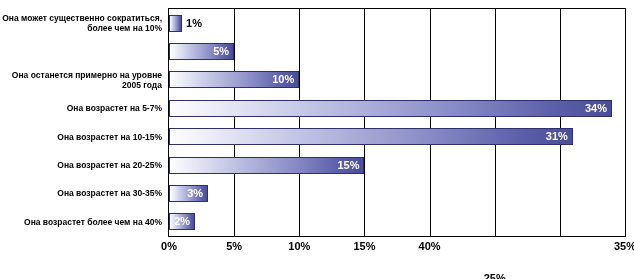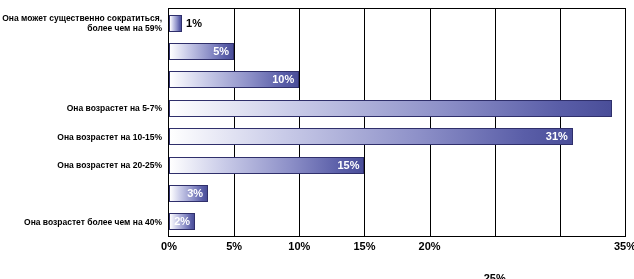--- a/index.html
+++ b/index.html
@@ -81,56 +81,59 @@
     transform:translateX(-50%);
     white-space:nowrap;
   }
 </style>
 </head>
 <body>
 
 <div id="chart-root">
 
   <div id="cat-labels">
-      <div class="cat-label" style="top: 5.1875px;">Она может существенно сократиться, более чем на 59%</div>
+      <div class="cat-label" style="top: 5.1875px;">Она может существенно сократиться, более чем на 10%</div>
+      <div class="cat-label" style="top: 61.9375px;">Она останется примерно на уровне 2005 года</div>
       <div class="cat-label" style="top: 95.3125px;">Она возрастет на 5-7%</div>
       <div class="cat-label" style="top: 123.688px;">Она возрастет на 10-15%</div>
       <div class="cat-label" style="top: 152.062px; padding-left: 12px;">Она возрастет на 20-25%</div>
+      <div class="cat-label" style="top: 180.438px;">Она возрастет на 30-35%</div>
       <div class="cat-label" style="top: 208.812px;">Она возрастет более чем на 40%</div>
     </div>
 
   <div id="plot-frame">
       <div class="gridline" style="left: 65.1429px;"></div>
       <div class="gridline" style="left: 130.286px;"></div>
       <div class="gridline" style="left: 195.429px;"></div>
       <div class="gridline" style="left: 260.571px;"></div>
       <div class="gridline" style="left: 325.714px;"></div>
       <div class="gridline" style="left: 390.857px;"></div>
       <div class="gridline" style="left: 456px;"></div>
       <div class="bar" style="top: 5.6875px; width: 13.0286px;"></div>
       <div class="bar-value outside" style="top: 5.6875px; left: 17.0286px; text-align: left;">1%</div>
       <div class="bar" style="top: 34.0625px; width: 65.1429px;"></div>
       <div class="bar-value" style="top: 34.0625px; left: 0px; width: 60.1429px;">5%</div>
       <div class="bar" style="top: 62.4375px; width: 130.286px;"></div>
       <div class="bar-value" style="top: 62.4375px; left: 0px; width: 125.286px;">10%</div>
       <div class="bar" style="top: 90.8125px; width: 442.971px;"></div>
+      <div class="bar-value" style="top: 90.8125px; left: 0px; width: 437.971px;">34%</div>
       <div class="bar" style="top: 119.188px; width: 403.886px;"></div>
       <div class="bar-value" style="top: 119.188px; left: 0px; width: 398.886px;">31%</div>
       <div class="bar" style="top: 147.562px; width: 195.429px;"></div>
       <div class="bar-value" style="top: 147.562px; left: 0px; width: 190.429px;">15%</div>
       <div class="bar" style="top: 175.938px; width: 39.0857px;"></div>
       <div class="bar-value" style="top: 175.938px; left: 0px; width: 34.0857px;">3%</div>
       <div class="bar" style="top: 204.312px; width: 26.0571px;"></div>
       <div class="bar-value" style="top: 204.312px; left: 0px; width: 21.0571px;">2%</div>
     </div>
 
   <div id="x-axis">
       <div class="x-tick" style="left: 1px;">0%</div>
       <div class="x-tick" style="left: 66.1429px;">5%</div>
       <div class="x-tick" style="left: 131.286px;">10%</div>
       <div class="x-tick" style="left: 196.429px;">15%</div>
-      <div class="x-tick" style="left: 261.571px;">20%</div>
+      <div class="x-tick" style="left: 261.571px;">40%</div>
       <div class="x-tick" style="left: 326.714px; margin-top: 32px;">25%</div>
       <div class="x-tick" style="left: 378px; margin-top: 48px;">30%</div>
       <div class="x-tick" style="left: 457px;">35%</div>
     </div>
 
 </div>
 
 </body></html>

